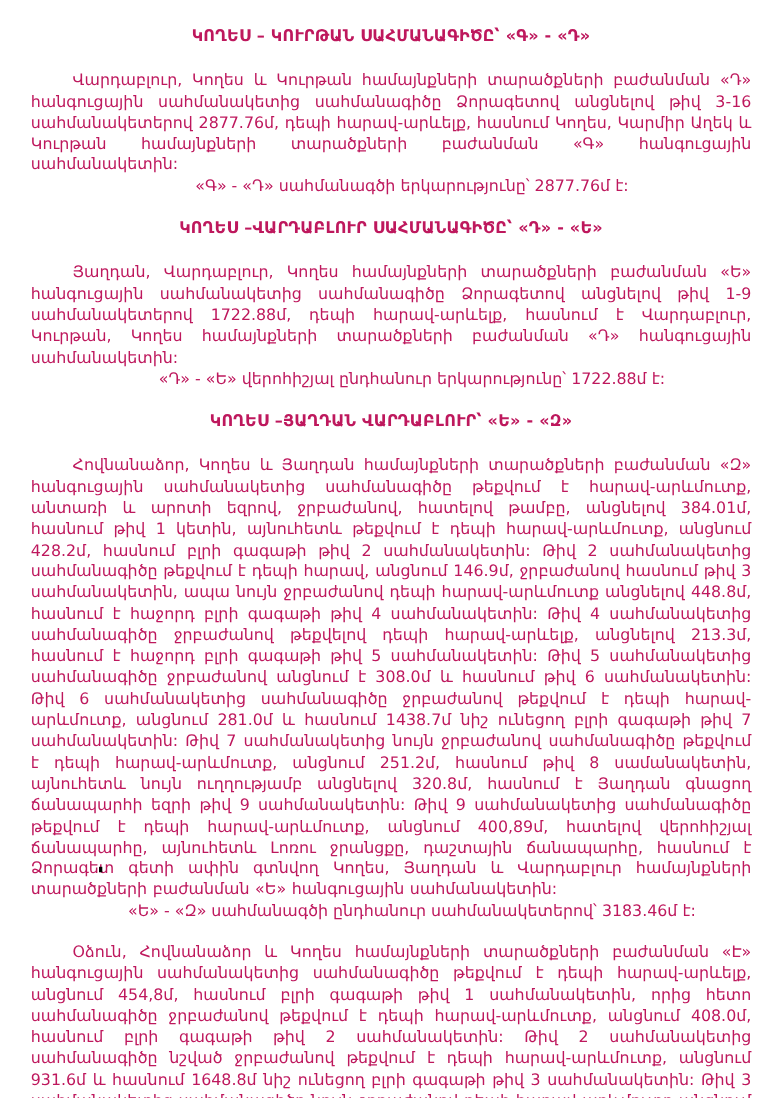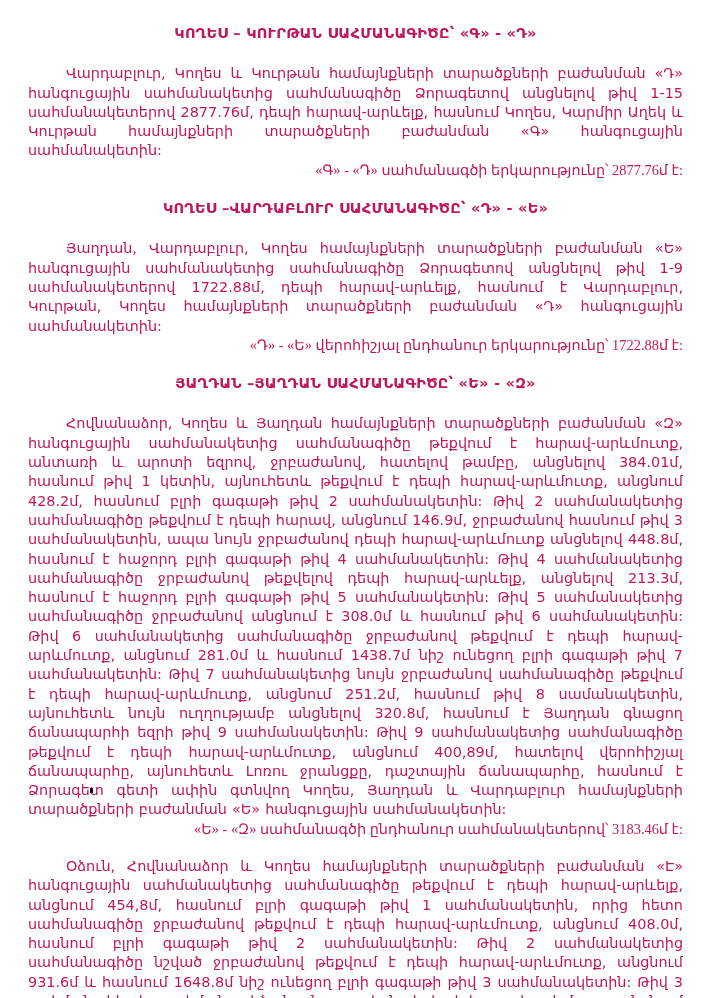--- a/index.html
+++ b/index.html
@@ -35,23 +35,22 @@
   }
   .body-paragraph {
     margin: 0;
     text-align: justify;
     text-align-last: left;
     text-indent: 38px;
     word-spacing: 0.5px;
   }
   .length-line {
     margin: 0;
-    text-align: right;
+    text-align: center;
     text-indent: 38px;
-    font-family: Liberation Serif, serif;
   }
   .scan-artifact {
     position: absolute;
     background: #000000;
   }
   .artifact-tick {
     left: 90px;
     top: 776px;
     width: 3px;
     height: 5px;
@@ -64,32 +63,32 @@
     border-radius: 50%;
   }
 </style>
 </head>
 <body>
 
 <div class="page">
 
   <div class="section">
     <div class="section-title">ԿՈՂԵՍ – ԿՈՒՐԹԱՆ ՍԱՀՄԱՆԱԳԻԾԸ՝ «Գ» - «Դ»</div>
-    <p class="body-paragraph">Վարդաբլուր, Կողես և Կուրթան համայնքների տարածքների բաժանման «Դ» հանգուցային սահմանակետից սահմանագիծը Ձորագետով անցնելով թիվ 1-15 սահմանակետերով 2877.76մ, դեպի հարավ-արևելք,  հասնում Կողես, Կարմիր Աղեկ և Կուրթան համայնքների տարածքների բաժանման «Գ» հանգուցային սահմանակետին:</p>
+    <p class="body-paragraph">Վարդաբլուր, Կողես և Կուրթան համայնքների տարածքների բաժանման «Դ» հանգուցային սահմանակետից սահմանագիծը Ձորագետով անցնելով թիվ 3-16 սահմանակետերով 2877.76մ, դեպի հարավ-արևելք,  հասնում Կողես, Կարմիր Աղեկ և Կուրթան համայնքների տարածքների բաժանման «Գ» հանգուցային սահմանակետին:</p>
     <p class="length-line">«Գ» - «Դ» սահմանագծի երկարությունը՝ 2877.76մ է:</p>
   </div>
 
   <div class="section">
     <div class="section-title">ԿՈՂԵՍ –ՎԱՐԴԱԲԼՈՒՐ ՍԱՀՄԱՆԱԳԻԾԸ՝ «Դ» - «Ե»</div>
     <p class="body-paragraph">Յաղդան, Վարդաբլուր, Կողես համայնքների տարածքների բաժանման «Ե» հանգուցային սահմանակետից սահմանագիծը Ձորագետով անցնելով թիվ 1-9 սահմանակետերով 1722.88մ, դեպի հարավ-արևելք,  հասնում է Վարդաբլուր, Կուրթան, Կողես համայնքների տարածքների բաժանման «Դ» հանգուցային սահմանակետին:</p>
     <p class="length-line">«Դ» - «Ե» վերոհիշյալ ընդհանուր երկարությունը՝ 1722.88մ է:</p>
   </div>
 
   <div class="section">
-    <div class="section-title">ՅԱՂԴԱՆ –ՅԱՂԴԱՆ ՍԱՀՄԱՆԱԳԻԾԸ՝ «Ե» - «Զ»</div>
+    <div class="section-title">ԿՈՂԵՍ –ՅԱՂԴԱՆ ՎԱՐԴԱԲԼՈՒՐ՝ «Ե» - «Զ»</div>
     <p class="body-paragraph">Հովնանաձոր, Կողես և Յաղդան համայնքների տարածքների բաժանման «Զ» հանգուցային սահմանակետից սահմանագիծը թեքվում է հարավ-արևմուտք, անտառի և արոտի եզրով, ջրբաժանով, հատելով թամբը, անցնելով 384.01մ, հասնում թիվ 1 կետին, այնուհետև թեքվում է դեպի հարավ-արևմուտք, անցնում 428.2մ, հասնում բլրի գագաթի թիվ 2 սահմանակետին: Թիվ 2 սահմանակետից  սահմանագիծը թեքվում է դեպի հարավ, անցնում 146.9մ, ջրբաժանով հասնում թիվ 3 սահմանակետին, ապա նույն ջրբաժանով դեպի հարավ-արևմուտք անցնելով  448.8մ, հասնում է հաջորդ բլրի գագաթի թիվ 4 սահմանակետին: Թիվ 4 սահմանակետից սահմանագիծը ջրբաժանով թեքվելով դեպի հարավ-արևելք, անցնելով 213.3մ, հասնում է հաջորդ բլրի գագաթի թիվ 5 սահմանակետին: Թիվ 5 սահմանակետից սահմանագիծը ջրբաժանով անցնում է 308.0մ և հասնում թիվ 6 սահմանակետին: Թիվ 6 սահմանակետից սահմանագիծը ջրբաժանով թեքվում է դեպի հարավ-արևմուտք, անցնում 281.0մ և հասնում 1438.7մ նիշ ունեցող բլրի գագաթի թիվ 7 սահմանակետին: Թիվ 7 սահմանակետից նույն ջրբաժանով սահմանագիծը թեքվում է դեպի հարավ-արևմուտք, անցնում 251.2մ, հասնում թիվ 8 սամանակետին, այնուհետև նույն ուղղությամբ անցնելով 320.8մ,  հասնում է Յաղդան գնացող ճանապարհի եզրի թիվ 9 սահմանակետին: Թիվ 9 սահմանակետից սահմանագիծը թեքվում է դեպի հարավ-արևմուտք, անցնում 400,89մ,  հատելով վերոհիշյալ ճանապարհը, այնուհետև Լոռու ջրանցքը, դաշտային ճանապարհը, հասնում է Ձորագետ գետի ափին գտնվող Կողես, Յաղդան և Վարդաբլուր համայնքների տարածքների բաժանման «Ե» հանգուցային սահմանակետին:</p>
     <p class="length-line">«Ե» - «Զ» սահմանագծի ընդհանուր սահմանակետերով՝ 3183.46մ է:</p>
   </div>
 
   <div class="section">
     <p class="body-paragraph">Օձուն, Հովնանաձոր և Կողես համայնքների տարածքների բաժանման «Է» հանգուցային սահմանակետից սահմանագիծը թեքվում է դեպի հարավ-արևելք, անցնում 454,8մ, հասնում բլրի գագաթի թիվ 1 սահմանակետին, որից հետո սահմանագիծը ջրբաժանով թեքվում է դեպի հարավ-արևմուտք, անցնում 408.0մ, հասնում բլրի գագաթի թիվ 2 սահմանակետին: Թիվ 2 սահմանակետից սահմանագիծը նշված ջրբաժանով թեքվում է դեպի հարավ-արևմուտք, անցնում 931.6մ և հասնում 1648.8մ նիշ ունեցող բլրի գագաթի թիվ 3 սահմանակետին: Թիվ 3 սահմանակետից սահմանագիծը նույն ջրբաժանով դեպի հարավ-արևմուտք անցնում 294.0մ, հասնում է Հովնանաձոր, Յաղդան և Կողես համայնքների տարածքների բաժանման «Զ» հանգուցային սահմանակետ:</p>
   </div>
 
   <span class="scan-artifact artifact-tick"></span>
   <span class="scan-artifact artifact-dot"></span>

